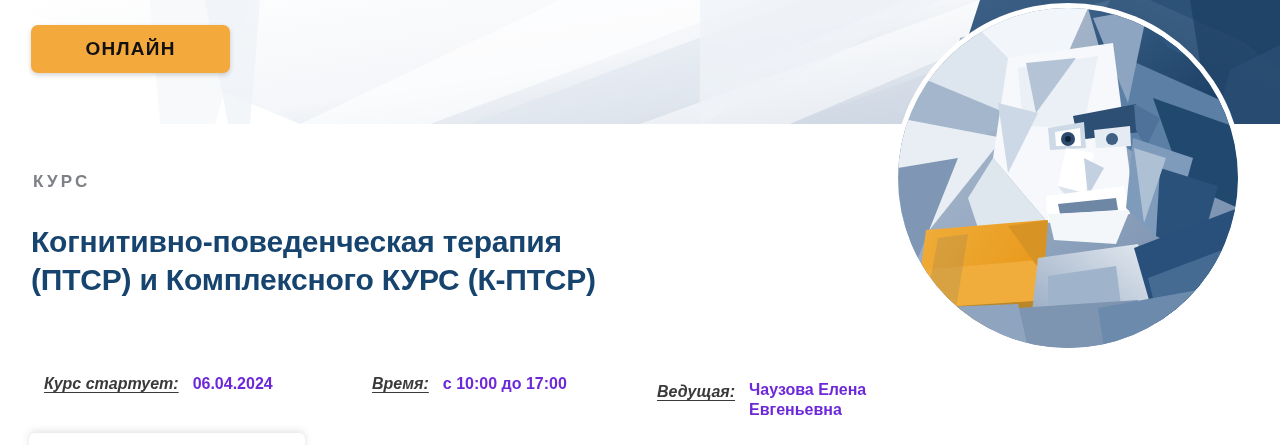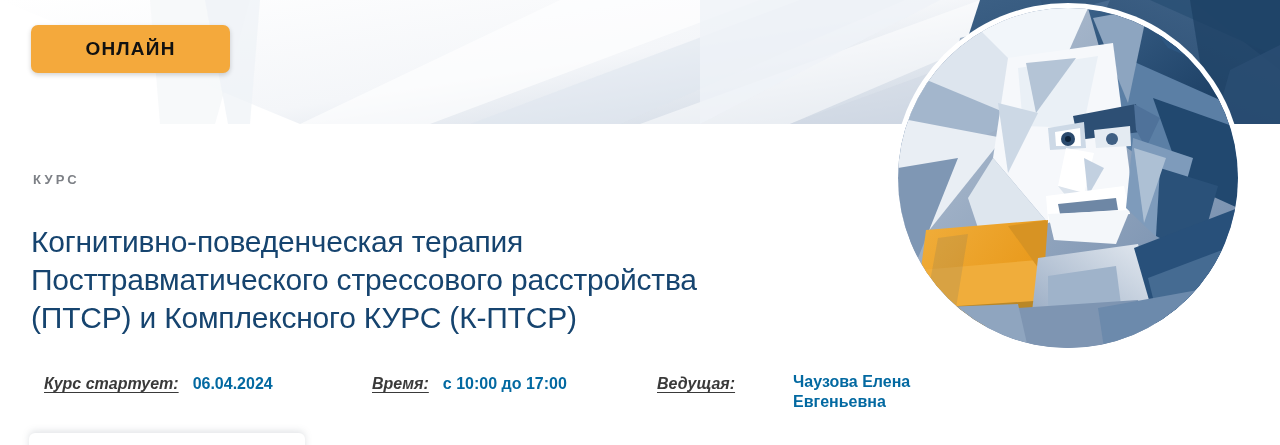--- a/index.html
+++ b/index.html
@@ -62,35 +62,35 @@
     font-weight: bold;
     letter-spacing: 1.2px;
     cursor: pointer;
   }
 
   
   .eyebrow {
     position: absolute;
     left: 33px;
     top: 172px;
-    font-size: 13px;
+    font-size: 17px;
     font-weight: bold;
     letter-spacing: 3.2px;
     color: #7d8086;
   }
 
   
   .title {
     position: absolute;
     left: 31px;
     top: 203px;
     width: 810px;
     color: #16446f;
     font-size: 30px;
-    font-weight: normal;
+    font-weight: bold;
     line-height: 38px;
     letter-spacing: -0.2px;
   }
   .title .tline { display: block; white-space: nowrap; }
 
   
   .meta {
     position: absolute;
     left: 33px;
     top: 372px;
@@ -101,30 +101,30 @@
     position: absolute;
     display: flex;
     align-items: flex-start;
     font-size: 16px;
     font-weight: bold;
     line-height: 24px;
     white-space: nowrap;
   }
   .meta-item.start  { left: 11px;  top: 0; }
   .meta-item.time   { left: 339px; top: 0; align-items: center; }
-  .meta-item.host   { left: 624px; top: 0; gap: 44px; }
+  .meta-item.host   { left: 624px; top: 8px; }
 
   .meta-label {
     color: #3a3a3a;
     text-decoration: underline;
     text-underline-offset: 3px;
     margin-right: 14px;
     font-style: italic;
   }
-  .meta-value { color: #0369a1; }
+  .meta-value { color: #6d28d9; }
   .meta-item.host .meta-value {
     white-space: normal;
     width: 150px;
     line-height: 20px;
   }
 
   
   .bottom-card {
     position: absolute;
     left: 29px;
@@ -266,21 +266,20 @@
       </g>
     </svg>
   </div>
 
   <div class="badge-online">ОНЛАЙН</div>
 
   <div class="eyebrow">КУРС</div>
 
   <h1 class="title">
     <span class="tline">Когнитивно-поведенческая терапия</span>
-    <span class="tline">Посттравматического стрессового расстройства</span>
     <span class="tline">(ПТСР) и Комплексного КУРС (К-ПТСР)</span>
   </h1>
 
   <div class="meta">
 
     <div class="meta-item start">
       <span class="meta-label">Курс стартует:</span>
       <span class="meta-value">06.04.2024</span>
     </div>
 

